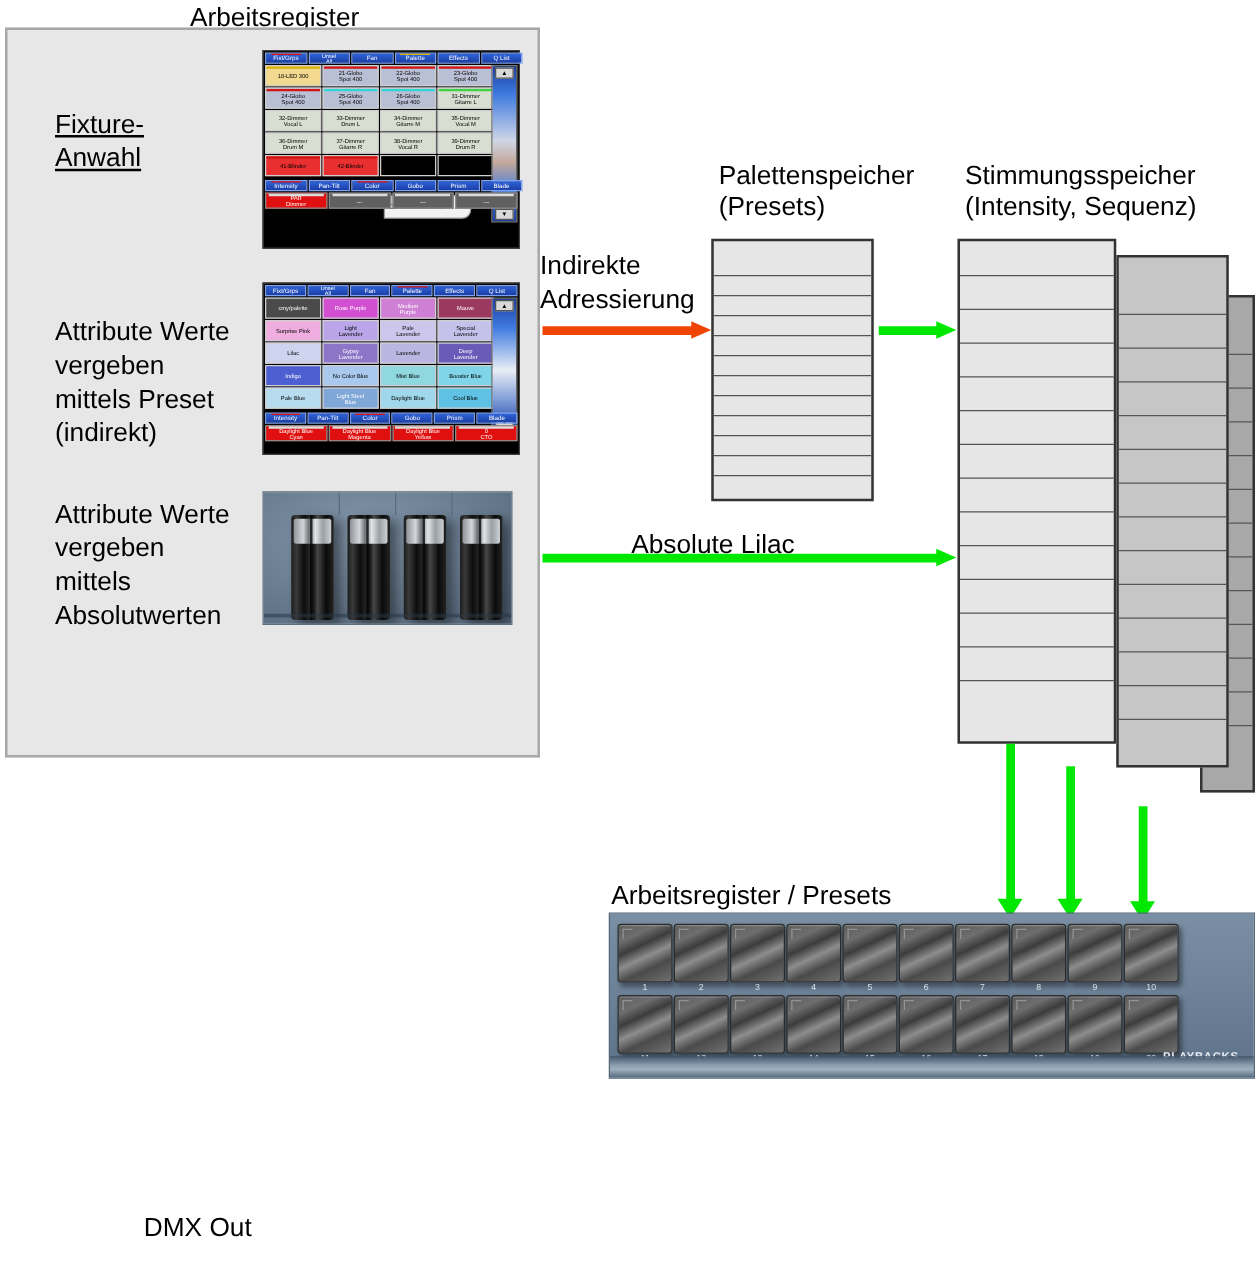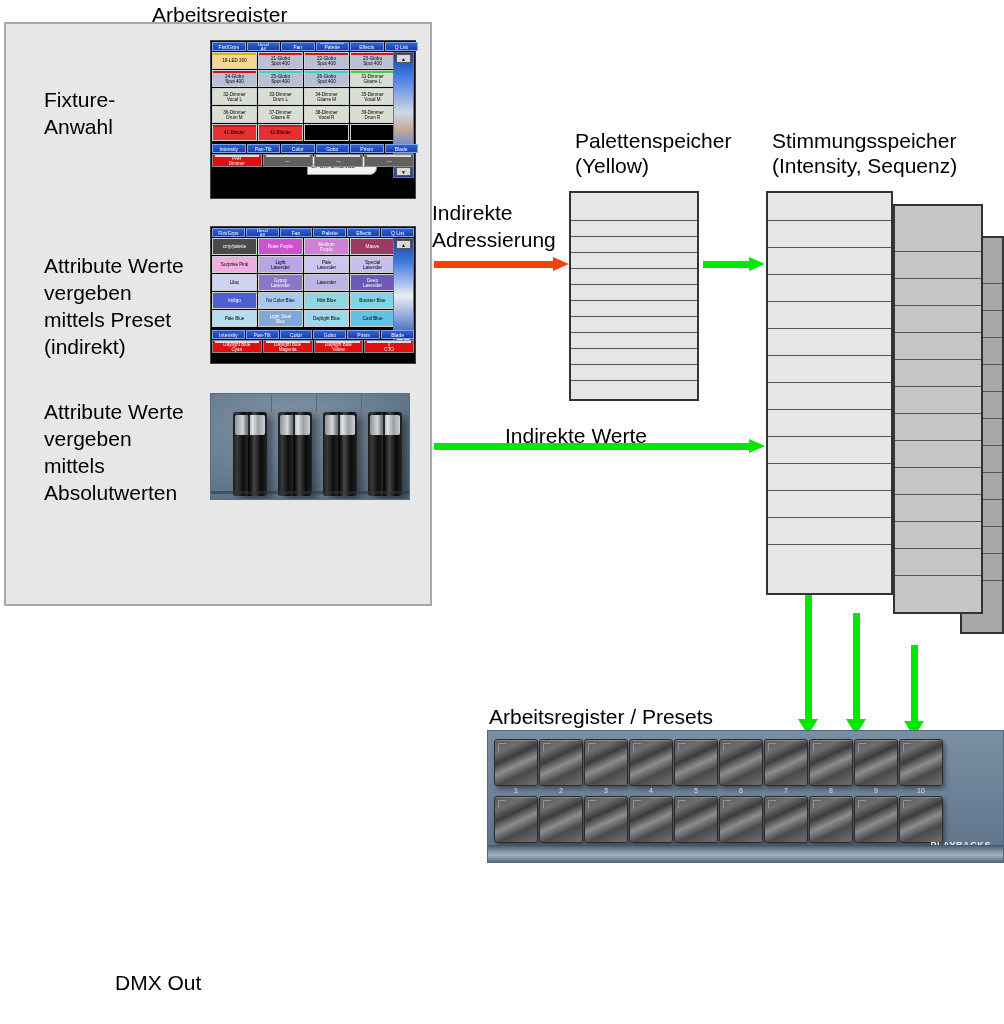--- a/index.html
+++ b/index.html
@@ -151,21 +151,21 @@
     border-top:1px solid #43566a;
   }
 </style>
 </head>
 <body>
 
 <div class="abs hdr" style="left:152px;top:2px;">Arbeitsregister</div>
 
 <div class="abs" id="workreg-frame"></div>
 
-<div class="abs biglabel" style="left:44px;top:86px;">Fixture-
+<div class="abs biglabel" style="left:44px;top:86px;text-decoration:underline;">Fixture-
 Anwahl</div>
 <div class="abs biglabel" style="left:44px;top:252px;">Attribute Werte
 vergeben
 mittels Preset
 (indirekt)</div>
 <div class="abs biglabel" style="left:44px;top:398px;">Attribute Werte
 vergeben
 mittels
 Absolutwerten</div>
 
@@ -318,21 +318,21 @@
       <div class="split"></div>
     </div>
   <div class="wheel" style="left:157px;">
       <div class="band"></div>
       <div class="split"></div>
     </div>
   <div class="baseline"></div>
 </div>
 
 <div class="abs hdr" style="left:575px;top:128px;">Palettenspeicher
-(Yellow)</div>
+(Presets)</div>
 <div class="abs hdr" style="left:772px;top:128px;">Stimmungsspeicher
 (Intensity, Sequenz)</div>
 
 <div class="stack" id="palette-stack" style="left:569px;top:191px;width:130px;height:210px;background:#e6e6e6;">
     <div class="row" style="height: 28px;"></div>
     <div class="row" style="height: 16px;"></div>
     <div class="row" style="height: 16px;"></div>
     <div class="row" style="height: 16px;"></div>
     <div class="row" style="height: 16px;"></div>
     <div class="row" style="height: 16px;"></div>
@@ -397,21 +397,21 @@
 <div class="harrow" id="arrow-indirect" style="left:434px;top:261px;width:135px;">
   <div class="shaftline" style="width: 120px; background: rgb(240, 68, 5);"></div>
   <div class="head" style="border-left: 16px solid rgb(240, 68, 5);"></div>
 </div>
 
 <div class="harrow" id="arrow-p2c" style="left:703px;top:261px;width:62px;">
   <div class="shaftline" style="width: 47px; background: rgb(0, 232, 0);"></div>
   <div class="head" style="border-left: 16px solid rgb(0, 232, 0);"></div>
 </div>
 
-<div class="abs biglabel" style="left:505px;top:422px;">Indirekte Werte</div>
+<div class="abs biglabel" style="left:505px;top:422px;">Absolute Lilac</div>
 <div class="harrow" id="arrow-absolute" style="left:434px;top:443px;width:331px;">
   <div class="shaftline" style="width: 316px; background: rgb(0, 232, 0);"></div>
   <div class="head" style="border-left: 16px solid rgb(0, 232, 0);"></div>
 </div>
 
 <div class="varrow" id="arrow-pb-1" style="left:805px;top:595px;height:140px;">
   <div class="shaftline" style="height: 125px; background: rgb(0, 232, 0);"></div>
   <div class="head" style="border-top: 16px solid rgb(0, 232, 0);"></div>
 </div>
 <div class="varrow" id="arrow-pb-2" style="left:853px;top:613px;height:122px;">

